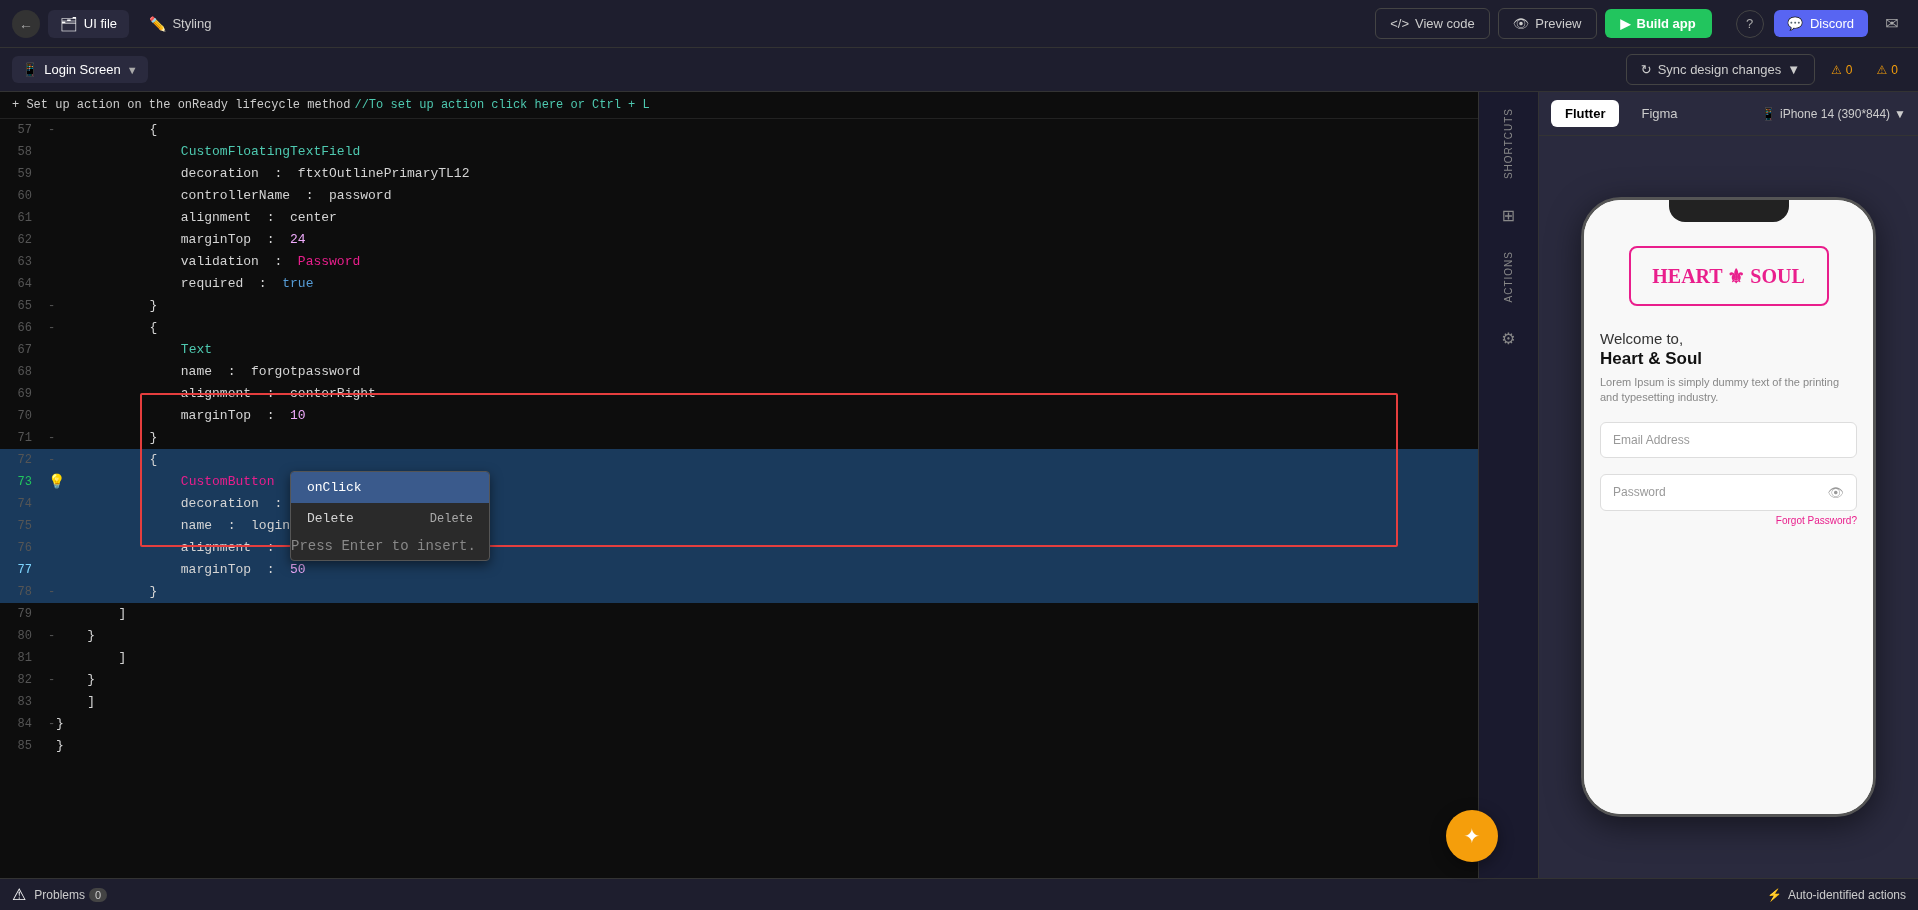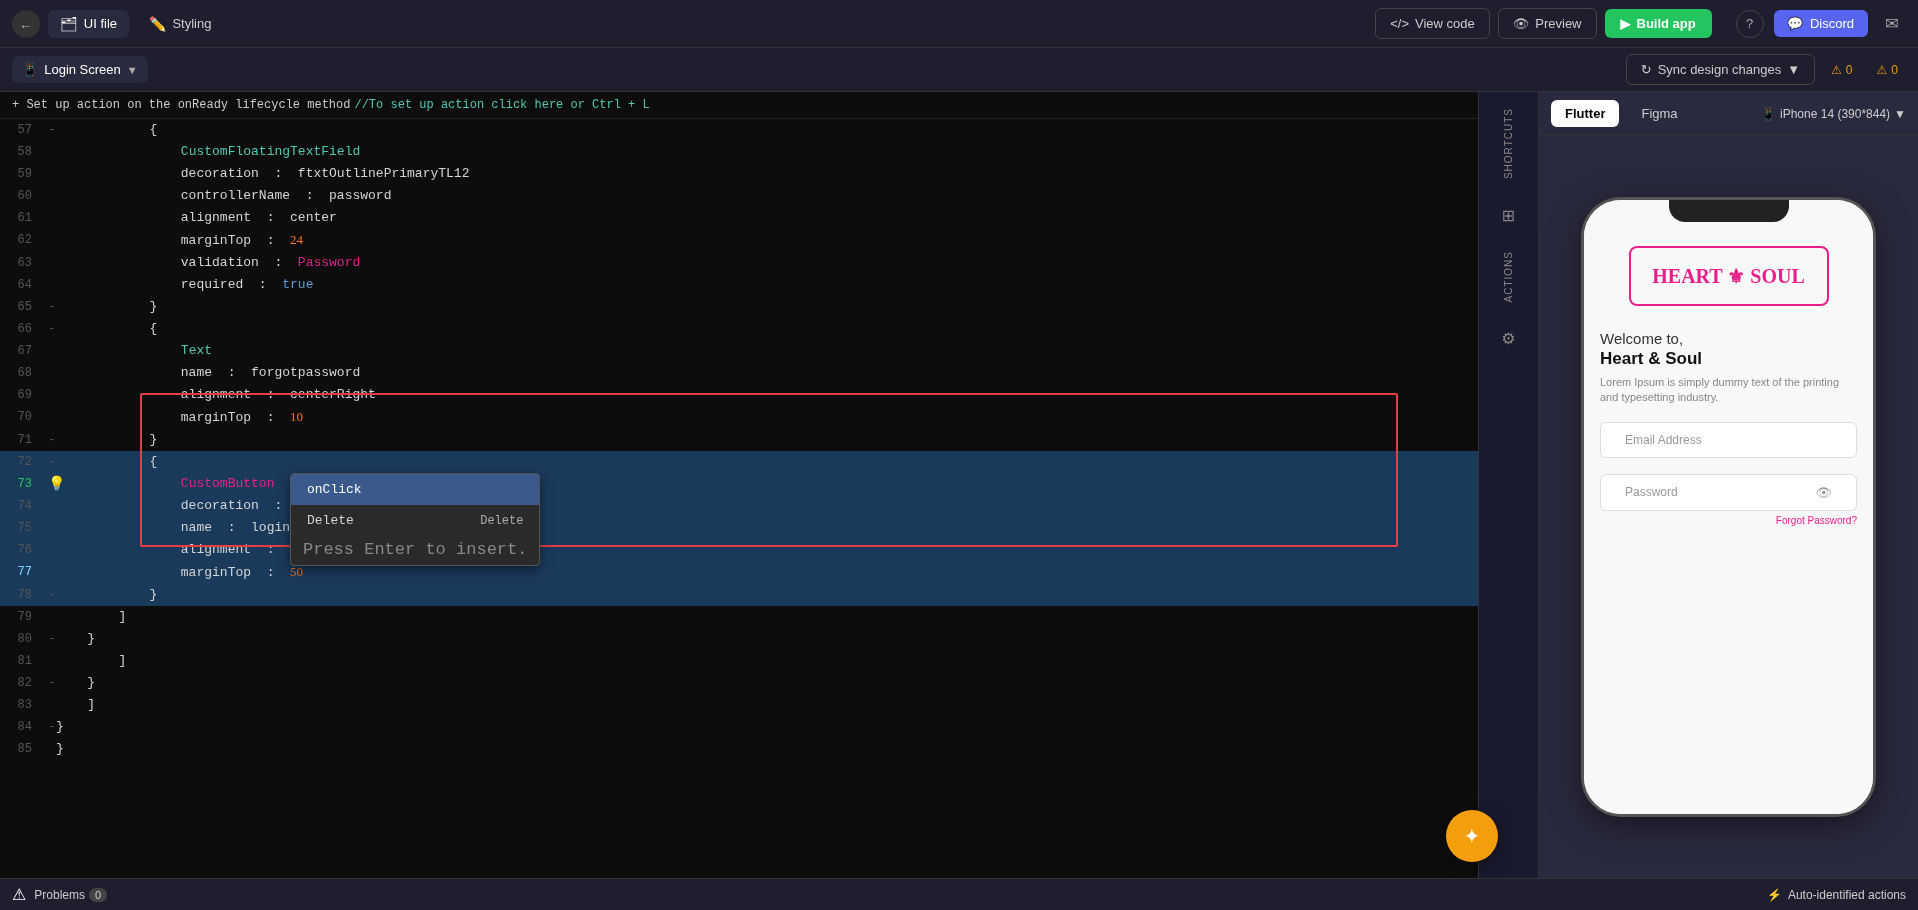--- a/index.html
+++ b/index.html
@@ -37,29 +37,29 @@
     .code-editor { flex: 1; background: #0d0d0d; overflow: hidden; position: relative; font-family: 'Courier New', Courier, monospace; font-size: 13px; }
     .lifecycle-bar { background: #0d0d0d; padding: 6px 12px; font-size: 12px; color: #888; border-bottom: 1px solid #222; display: flex; align-items: center; gap: 4px; }
     .lifecycle-bar .lifecycle-link { color: #4ec9b0; cursor: pointer; }
     .code-area { position: relative; padding: 0; overflow-y: auto; height: calc(100% - 32px); }
     .code-line { display: flex; align-items: flex-start; min-height: 20px; padding: 1px 0; }
     .line-num { width: 48px; text-align: right; padding-right: 16px; color: #555; font-size: 12px; flex-shrink: 0; user-select: none; line-height: 20px; }
     .line-dash { width: 8px; color: #555; flex-shrink: 0; line-height: 20px; font-size: 12px; }
     .line-content { flex: 1; color: #d4d4d4; line-height: 20px; white-space: pre; }
     .kw-green { color: #4ec9b0; }
     .kw-pink { color: #e91e8c; }
-    .kw-num { color: #f97316; font-family: Liberation Serif, serif; }
+    .kw-num { color: #f0abfc; }
     .kw-true { color: #569cd6; }
     .line-highlighted { background: #1a3a5c !important; }
 
     
     .context-menu { position: absolute; background: #2a2a2a; border: 1px solid #555; border-radius: 4px; z-index: 100; min-width: 200px; box-shadow: 0 4px 12px rgba(0,0,0,0.5); }
     .context-menu-item { padding: 8px 16px; font-size: 13px; cursor: pointer; display: flex; align-items: center; justify-content: space-between; color: #d4d4d4; }
     .context-menu-item:first-child { background: #3a5a8c; color: #fff; border-radius: 3px 3px 0 0; }
-    .context-menu-hint { padding: 4px 12px 6px; font-size: 17px; color: #888; }
+    .context-menu-hint { padding: 4px 0 6px; font-size: 14px; color: #888; }
     .shortcut-key { color: #aaa; font-size: 12px; }
 
     
     .red-border-box { position: absolute; border: 2px solid #e53e3e; border-radius: 2px; pointer-events: none; }
 
     
     .right-sidebar { width: 60px; background: #1a1a2e; border-left: 1px solid #333; display: flex; flex-direction: column; align-items: center; padding: 8px 0; gap: 12px; flex-shrink: 0; }
     .sidebar-label { writing-mode: vertical-lr; transform: rotate(180deg); font-size: 10px; color: #888; letter-spacing: 1px; text-transform: uppercase; padding: 8px 0; }
     .sidebar-icon { width: 32px; height: 32px; display: flex; align-items: center; justify-content: center; border-radius: 4px; cursor: pointer; color: #888; font-size: 16px; }
 
@@ -72,21 +72,21 @@
     .preview-content { flex: 1; display: flex; align-items: center; justify-content: center; overflow: hidden; position: relative; }
     .device-frame { width: 295px; height: 620px; border: 3px solid #555; border-radius: 40px; background: #fff; overflow: hidden; position: relative; display: flex; flex-direction: column; box-shadow: 0 8px 32px rgba(0,0,0,0.5); }
     .device-notch { position: absolute; top: 0; left: 50%; transform: translateX(-50%); width: 120px; height: 22px; background: #222; border-radius: 0 0 16px 16px; z-index: 10; }
     .device-screen { flex: 1; background: #f8f8f8; overflow: hidden; display: flex; flex-direction: column; align-items: center; padding: 30px 16px 16px; }
     .app-logo { width: 200px; height: 60px; border: 2px solid #e91e8c; border-radius: 8px; display: flex; align-items: center; justify-content: center; margin-top: 16px; }
     .app-logo-text { color: #e91e8c; font-size: 20px; font-weight: 700; font-family: serif; }
     .welcome-section { width: 100%; margin-top: 24px; }
     .welcome-to { color: #333; font-size: 15px; }
     .welcome-brand { color: #111; font-size: 17px; font-weight: 700; margin-top: 2px; }
     .welcome-desc { color: #888; font-size: 11px; margin-top: 6px; line-height: 1.4; }
-    .input-field { width: 100%; margin-top: 16px; border: 1px solid #ddd; border-radius: 6px; padding: 10px 24px; font-size: 12px; color: #999; background: #fff; position: relative; display: flex; align-items: center; justify-content: space-between; }
+    .input-field { width: 100%; margin-top: 16px; border: 1px solid #ddd; border-radius: 6px; padding: 10px 12px; font-size: 12px; color: #999; background: #fff; position: relative; display: flex; align-items: center; justify-content: space-between; }
     .forgot-pw { color: #e91e8c; font-size: 10px; text-align: right; width: 100%; margin-top: 4px; }
     .login-btn { width: 100%; margin-top: 16px; background: #e91e8c; color: #fff; border: none; border-radius: 6px; padding: 12px; font-size: 14px; font-weight: 600; text-align: center; cursor: pointer; }
     .preview-bottom { display: flex; align-items: center; justify-content: flex-end; padding: 8px 12px; border-top: 1px solid #333; gap: 8px; }
     .ratio-btn { padding: 4px 8px; background: #333; border-radius: 4px; font-size: 11px; color: #ccc; cursor: pointer; border: none; }
     .expand-btn { padding: 4px 6px; background: #333; border-radius: 4px; font-size: 11px; color: #ccc; cursor: pointer; border: none; }
 
     
     .bottom-bar { height: 32px; background: #1e1e2e; border-top: 1px solid #333; display: flex; align-items: center; padding: 0 12px; gap: 8px; flex-shrink: 0; }
     .problems-label { display: flex; align-items: center; gap: 4px; font-size: 12px; color: #ccc; }
     .problems-badge { background: #444; color: #ccc; border-radius: 10px; padding: 1px 6px; font-size: 11px; }

